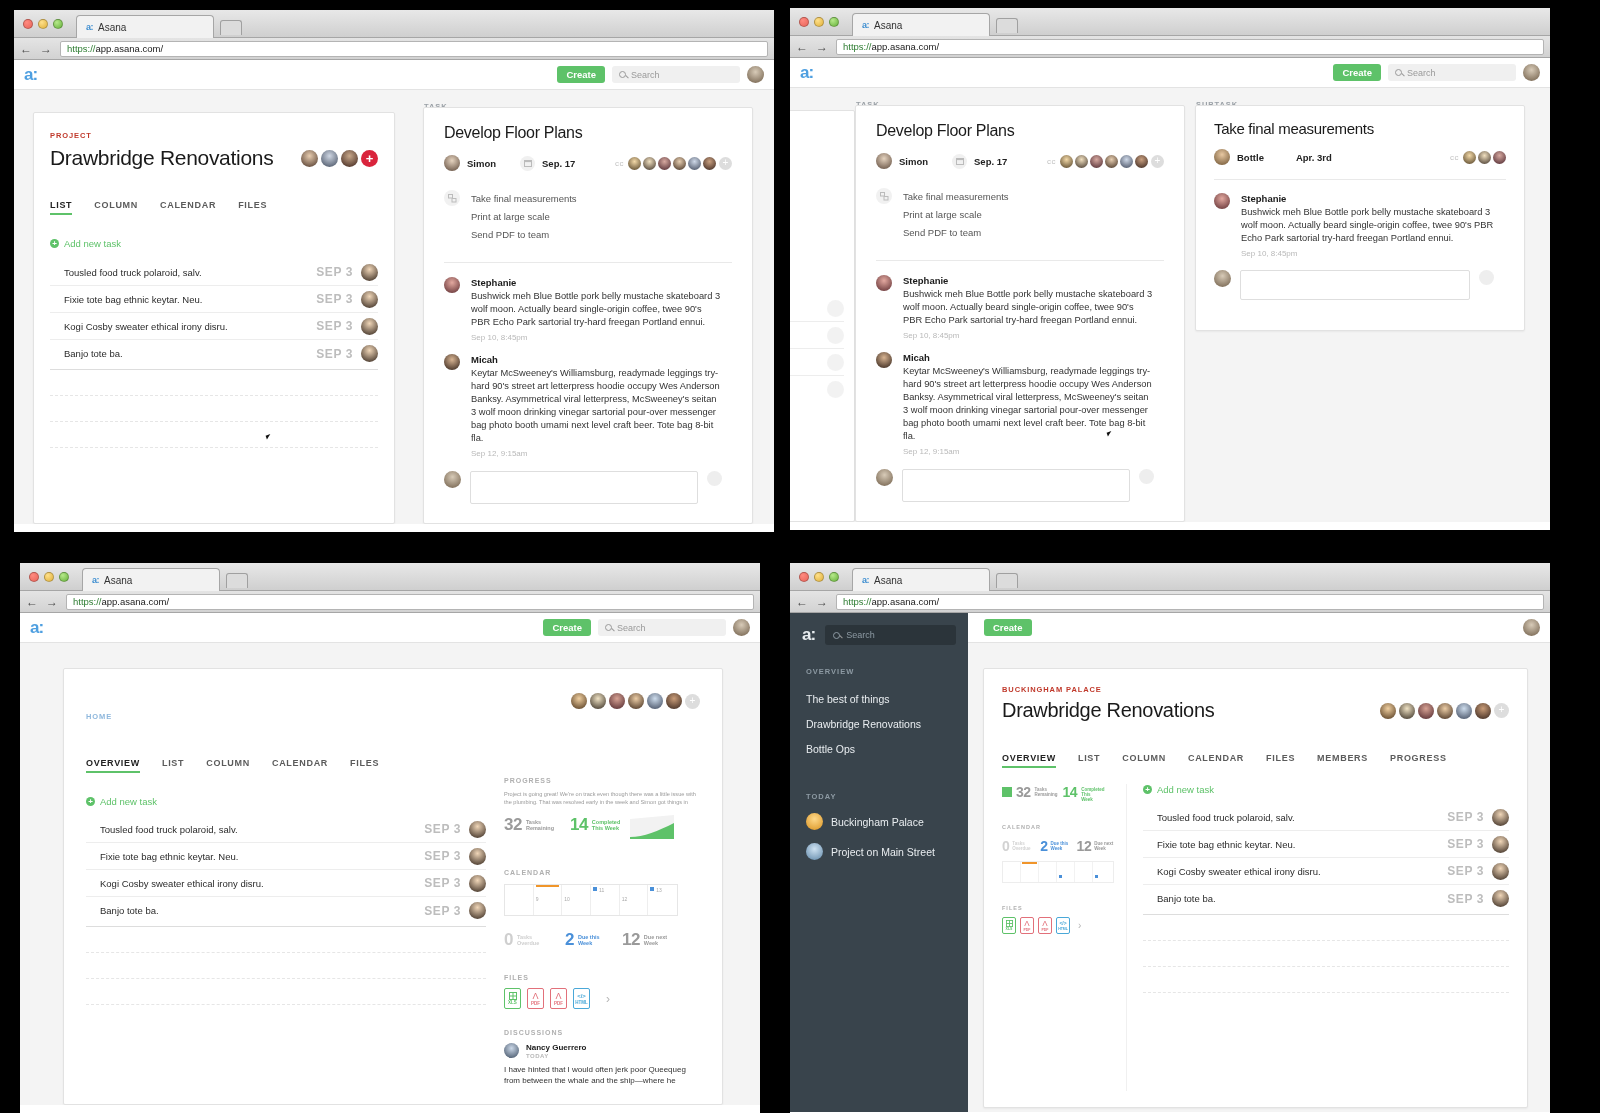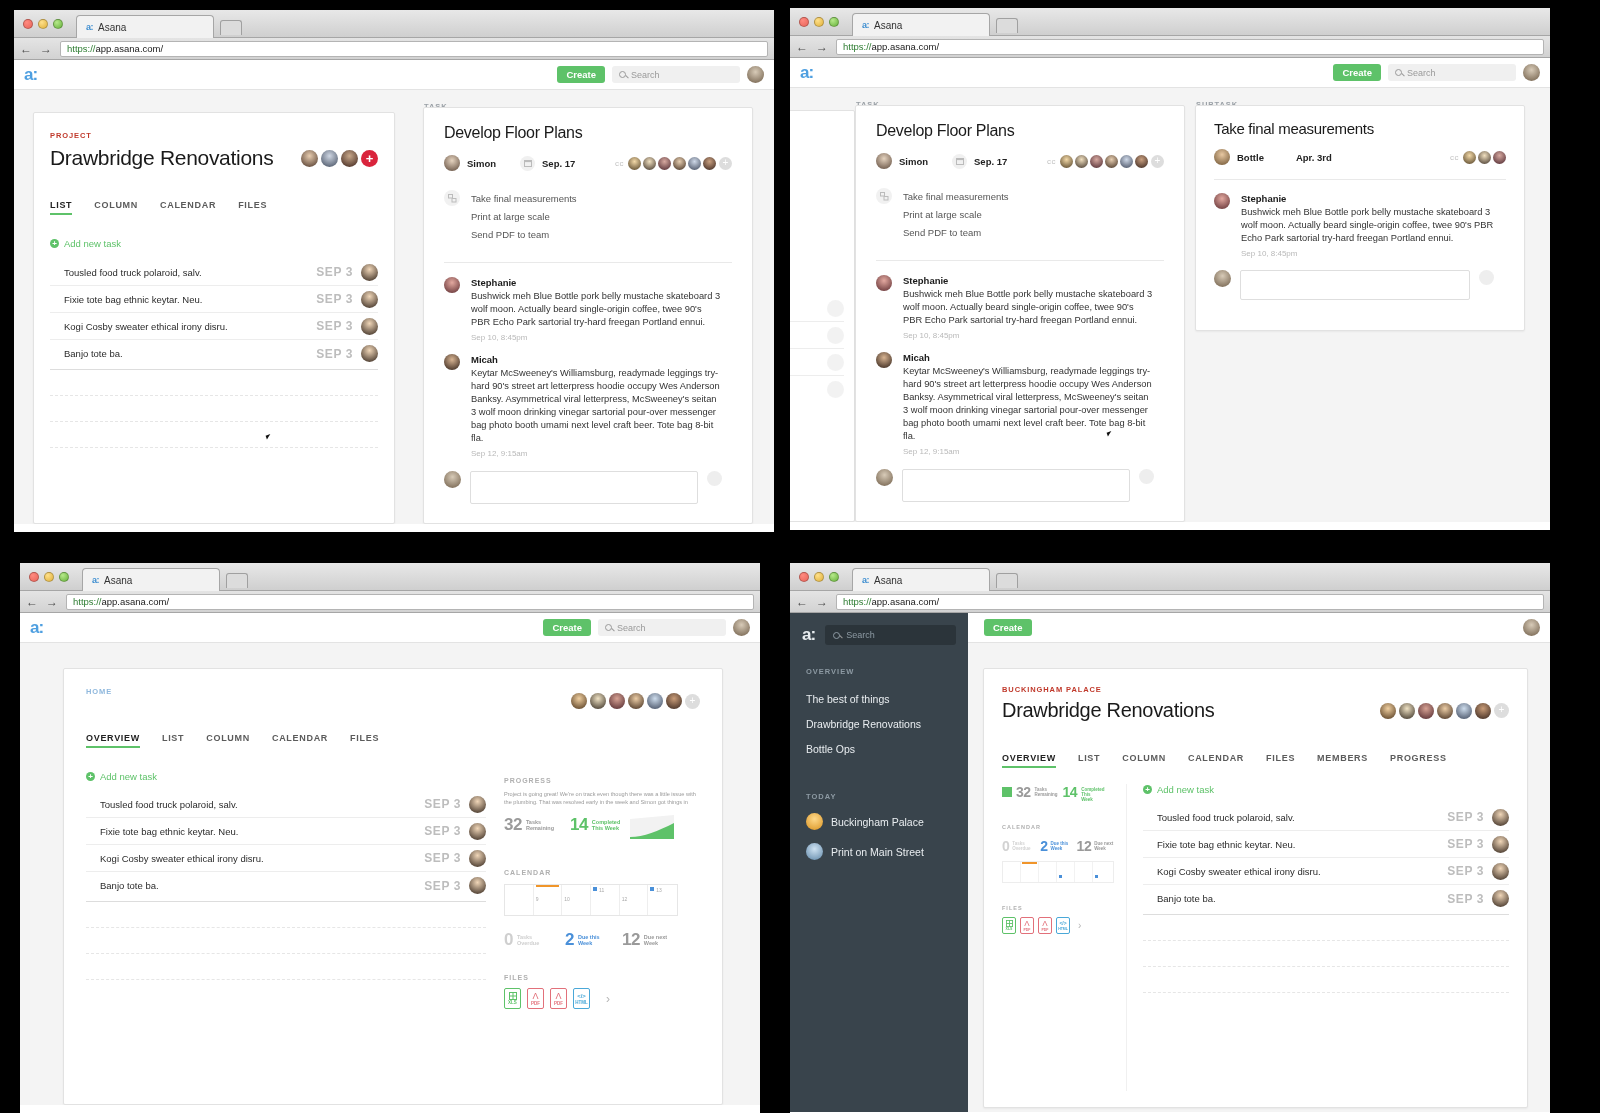--- a/index.html
+++ b/index.html
@@ -73,21 +73,21 @@
                 background:#9a9a9a; right:-3px; bottom:0px; transform: rotate(45deg); }
   .avatar { border-radius: 50%; flex: none; background-size: cover; }
 
   .canvas { background: #f4f4f4; flex: 1; position: relative; overflow: hidden; }
 
   
   .card { background: #fff; border: 1px solid #e2e2e2; border-radius: 2px;
           box-shadow: 0 1px 2px rgba(0,0,0,.05); }
   .eyebrow { font-size: 7.5px; letter-spacing: .9px; font-weight: bold; color: #9aa0a6; }
   .eyebrow.red { color: #c0392b; }
-  .eyebrow.blue { color: #8fb8dd; }
+  .eyebrow.blue { color: #8fb8dd; margin-top: 25px; }
   .bigtitle { font-size: 21px; color: #1a1a1a; font-weight: 400; letter-spacing: -.3px; }
   .tabs { display: flex; gap: 22px; }
   .tabitem { font-size: 9px; letter-spacing: .7px; font-weight: bold; color: #5b5b5b;
              padding-bottom: 3px; }
   .tabitem.active { color: #222; border-bottom: 2px solid #5ec269; }
   .addnew { display: flex; align-items: center; gap: 5px; font-size: 9.5px; color: #5ec269; }
   .plusdot { width: 9px; height: 9px; border-radius: 50%; background: #5ec269; color: #fff;
              font-size: 8px; line-height: 9px; text-align: center; font-weight: bold; flex:none;}
   .taskrow { display: flex; align-items: center; border-bottom: 1px solid #ededed;
              height: 27px; padding-left: 14px; }
@@ -591,20 +591,31 @@
               <span>PDF</span>
             </span>
             <span class="filetile" style="border-color:#4aa8d8;color:#4aa8d8;">
               <span style="font-size:6px;line-height:8px;">&lt;/&gt;</span>
               <span>HTML</span>
             </span>
             <span style="margin-left:10px; color:#b6b6b6; font-size:12px;">›</span>
           </div>
         </div>
 
+        <div style="margin-top:20px;">
+          <div class="wlabel">DISCUSSIONS</div>
+          <div style="display:flex; gap:7px; margin-top:7px; align-items:flex-start;">
+            <span class="avatar" style="width:15px;height:15px;background:radial-gradient(circle at 50% 35%,#cbd8e8,#3a4a5e)"></span>
+            <div>
+              <div style="font-size:8px;font-weight:bold;color:#1a1a1a;">Nancy Guerrero</div>
+              <div style="font-size:6px;color:#b8b8b8;letter-spacing:.5px;font-weight:bold;margin-top:1px;">TODAY</div>
+            </div>
+          </div>
+          <div style="font-size:8px;color:#333;line-height:11px;margin-top:5px;width:190px;">I have hinted that I would often jerk poor Queequeg from between the whale and the ship—where he</div>
+        </div>
       </div>
     </div>
   </div>
 </div>
 
 <div class="win" style="left:790px; top:563px; width:760px; height:550px;">
   <div class="titlebar">
     <div class="lights">
       <span class="light l-red"></span>
       <span class="light l-yel"></span>
@@ -638,21 +649,21 @@
       <div class="dk-item" style="margin-top:17px;">The best of things</div>
       <div class="dk-item" style="margin-top:13px;">Drawbridge Renovations</div>
       <div class="dk-item" style="margin-top:13px;">Bottle Ops</div>
       <div class="dk-lbl" style="margin-top:37px;">TODAY</div>
       <div class="team" style="margin-top:12px;">
         <span class="team-ic" style="background:radial-gradient(circle at 50% 35%,#ffd98a,#d99220)"></span>
         <span class="dk-item" style="margin-left:0;">Buckingham Palace</span>
       </div>
       <div class="team" style="margin-top:13px;">
         <span class="team-ic" style="background:radial-gradient(circle at 50% 35%,#cfe3f2,#5f87a8)"></span>
-        <span class="dk-item" style="margin-left:0;">Print on Main Street</span>
+        <span class="dk-item" style="margin-left:0;">Project on Main Street</span>
       </div>
     </div>
 
     <div style="flex:1; display:flex; flex-direction:column;">
       <div class="appbar" style="padding-left:16px;">
         <span class="btn-create">Create</span>
         <div class="appbar-right">
           <span class="avatar" style="width:17px;height:17px;background:radial-gradient(circle at 50% 35%,#d8cbb8,#6d5b46)"></span>
         </div>
       </div>

